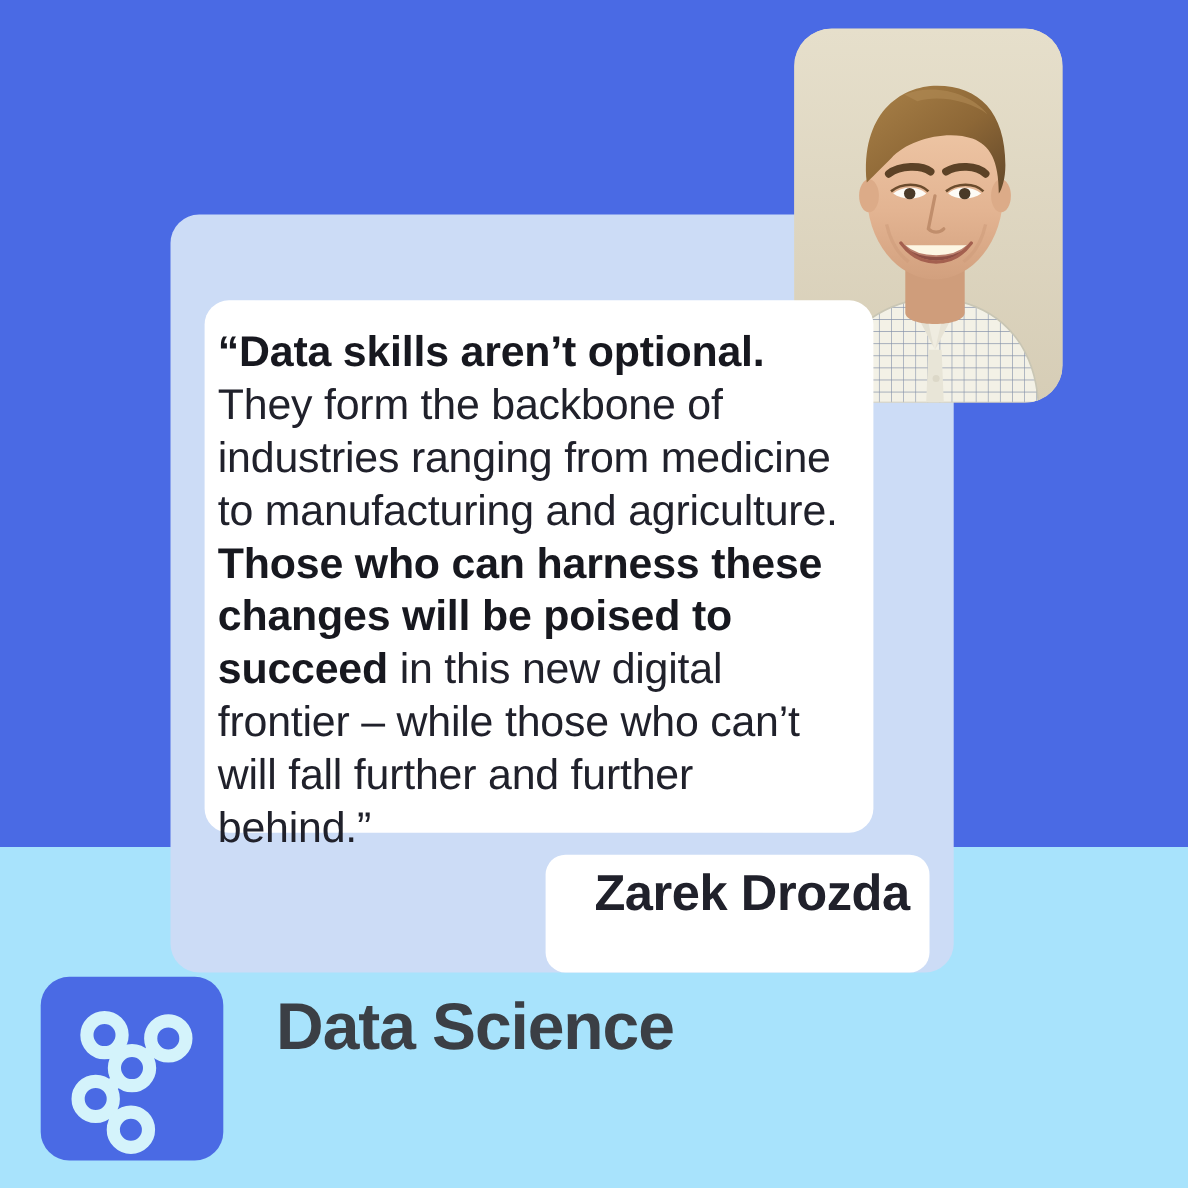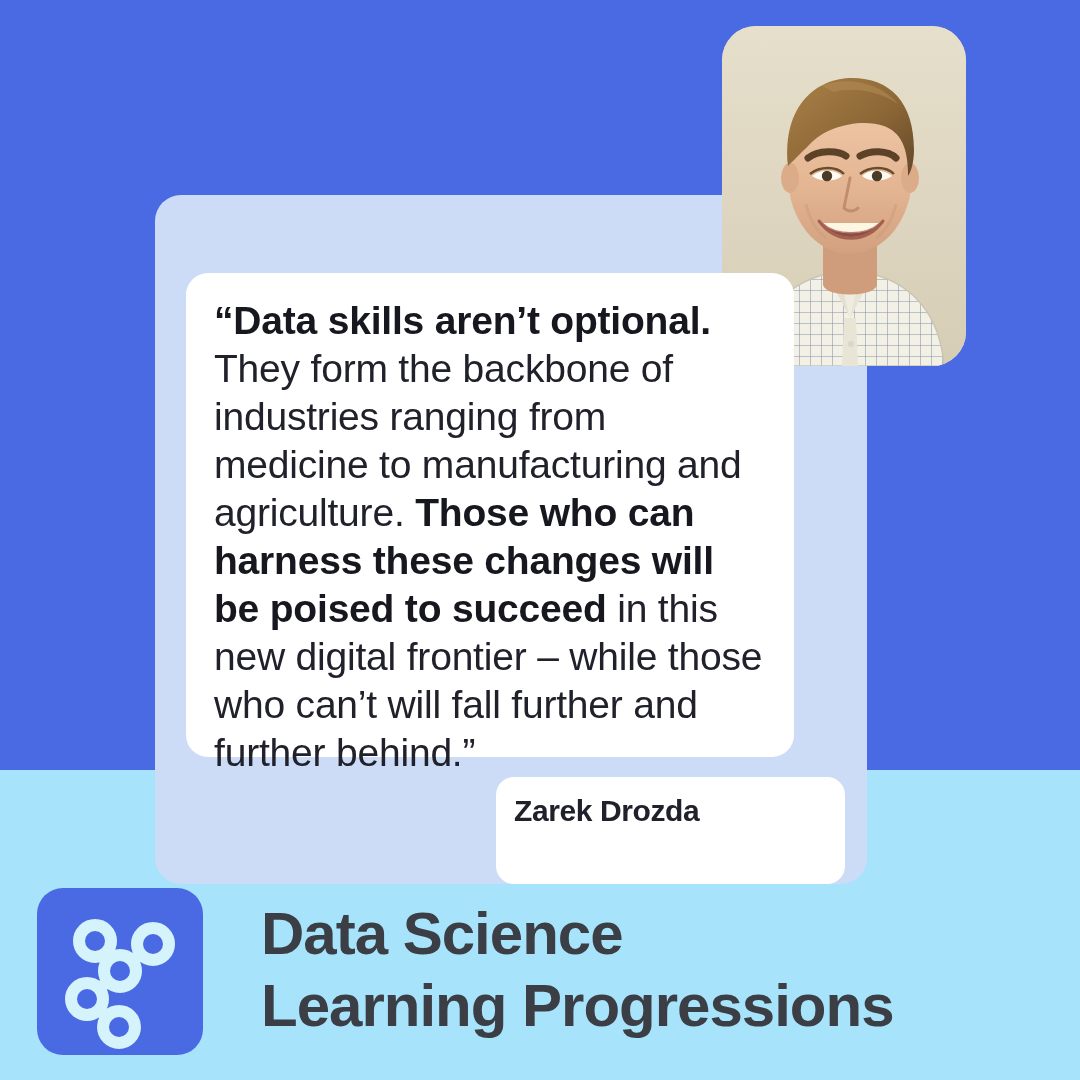--- a/index.html
+++ b/index.html
@@ -57,21 +57,21 @@
   .portrait svg { display: block; width: 244px; height: 340px; }
 
   
   .quote-card {
     position: absolute;
     left: 186px; top: 273px;
     width: 608px; height: 484px;
     background: #ffffff;
     border-radius: 22px;
     box-sizing: border-box;
-    padding: 24px 28px 22px 28px;
+    padding: 24px 28px 22px 12px;
   }
   .quote-text {
     margin: 0;
     font-family: "Liberation Sans", sans-serif;
     font-size: 39px;
     line-height: 48px;
     color: #20212b;
     font-weight: 400;
     letter-spacing: -0.2px;
   }
@@ -83,26 +83,27 @@
     left: 496px; top: 777px;
     width: 349px; height: 107px;
     background: #ffffff;
     border-radius: 18px;
     box-sizing: border-box;
     padding: 11px 18px 10px 18px;
     text-align: left;
   }
   .attrib-name {
     font-family: "Liberation Sans", sans-serif;
-    font-size: 30px;
+    font-size: 46px;
     line-height: 46px;
     font-weight: 700;
     color: #20212b;
     letter-spacing: -0.4px;
     white-space: nowrap;
+    text-align: right;
   }
   .attrib-role {
     font-family: "Liberation Sans", sans-serif;
     font-size: 30px;
     line-height: 38px;
     font-weight: 700;
     color: #20212b;
     letter-spacing: -0.2px;
     white-space: nowrap;
   }
@@ -120,21 +121,20 @@
   .brand-text {
     position: absolute;
     left: 251px; top: 898px;
     width: 810px;
     font-family: "Liberation Sans", sans-serif;
     font-weight: 700;
     font-size: 60px;
     line-height: 72px;
     color: #3b3f45;
     letter-spacing: -1px;
-    margin-left: 10px;
   }
   .brand-line { display: block; white-space: nowrap; }
 </style>
 </head>
 <body>
 
 <div id="poster">
 
   <div class="band-top"></div>
   <div class="band-bottom"></div>
@@ -231,16 +231,15 @@
         <circle cx="116" cy="56" r="16"></circle>
         <circle cx="83" cy="83" r="16"></circle>
         <circle cx="50" cy="111" r="16"></circle>
         <circle cx="82" cy="139" r="16"></circle>
       </g>
     </svg>
   </div>
 
   <div class="brand-text">
     <span class="brand-line">Data Science</span>
-    <span class="brand-line">Learning Progressions</span>
   </div>
 
 </div>
 
 </body></html>

